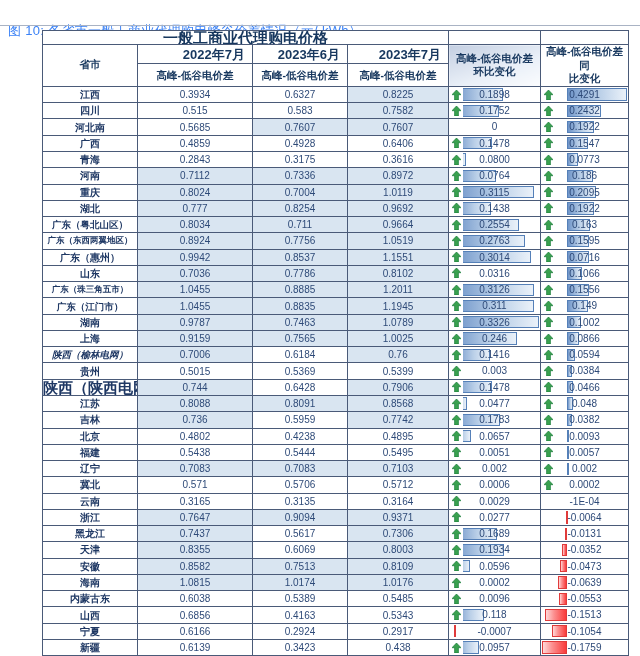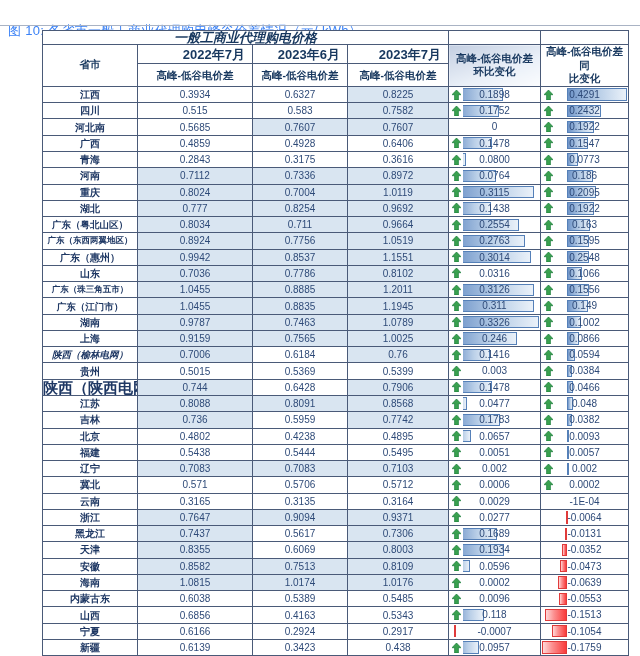--- a/index.html
+++ b/index.html
@@ -5,21 +5,21 @@
   html,body{margin:0;padding:0}
   body{width:640px;height:656px;background:#ffffff;position:relative;overflow:hidden;
        font-family:"Liberation Sans","DejaVu Sans",sans-serif;}
   .page{position:absolute;inset:0;}
   .fig-title{position:absolute;left:8px;top:4px;font-size:13px;font-weight:normal;color:#3b82f6;letter-spacing:.3px;margin-top:18px;}
   .title-rule{position:absolute;left:0;top:25px;width:640px;border-top:1px solid #A9B3C4;}
   .tbl{position:absolute;left:42px;top:30px;width:586px;border-collapse:collapse;table-layout:fixed;
        border:1.5px solid #203A64;}
   th,td{border:1px solid #4A5A78;padding:0;overflow:hidden;white-space:nowrap;}
   thead th{color:#17375E;font-weight:bold;text-align:center;background:#fff;}
-  th.group{font-size:13px;height:13px;line-height:13px;font-style:italic;}
+  th.group{font-size:15px;height:13px;line-height:13px;}
   th.spacer{background:#fff;}
   th.prov{font-size:10.5px;}
   th.date{font-size:13px;text-align:right;padding-right:7px;height:15px;line-height:15px;}
   th.sub{font-size:10.5px;height:18px;line-height:18px;}
   th.mh{font-size:10.5px;white-space:pre-line;line-height:1.3;}
   th.mh.shaded{background:linear-gradient(160deg,#C4CFE2 0%,#EAF0F8 60%,#FBFCFE 100%);}
   tbody td{font-size:10px;color:#2E4A78;height:15.28px;line-height:15px;text-align:center;}
   td.pname{font-weight:bold;color:#1F3864;}
   td.num.hi{background:#D9E5F1;}
   td.chg{padding:0;}
@@ -366,21 +366,21 @@
             </div>
           </td>
           <td class="chg">
             <div class="cw">
               <div class="dbar pos" style="left: 29.4929%; width: 26.0631%;"></div>
               <span class="icon-slot">
                 <svg width="9" height="10" viewBox="0 0 9 10">
                   <path d="M4.5 0 L9 4.7 L6.4 4.7 L6.4 10 L2.6 10 L2.6 4.7 L0 4.7 Z" fill="#3AA14F" stroke="#167A38" stroke-width="0.7"></path>
                 </svg>
               </span>
-              <span class="val">0.2548</span>
+              <span class="val">0.0716</span>
             </div>
           </td>
         </tr>
         <tr>
           <td class="pname">山东</td>
           <td class="num hi">0.7036</td>
           <td class="num hi">0.7786</td>
           <td class="num hi">0.8102</td>
           <td class="chg">
             <div class="cw">

